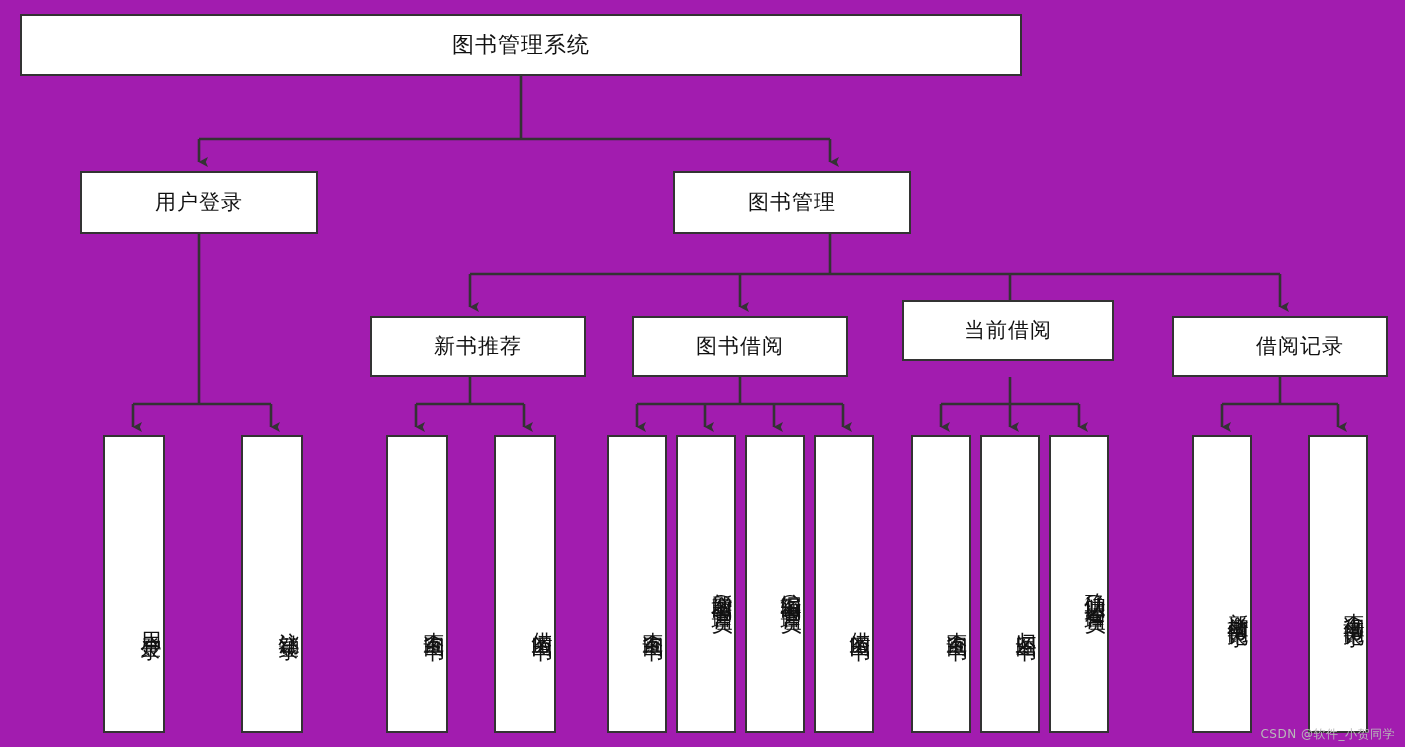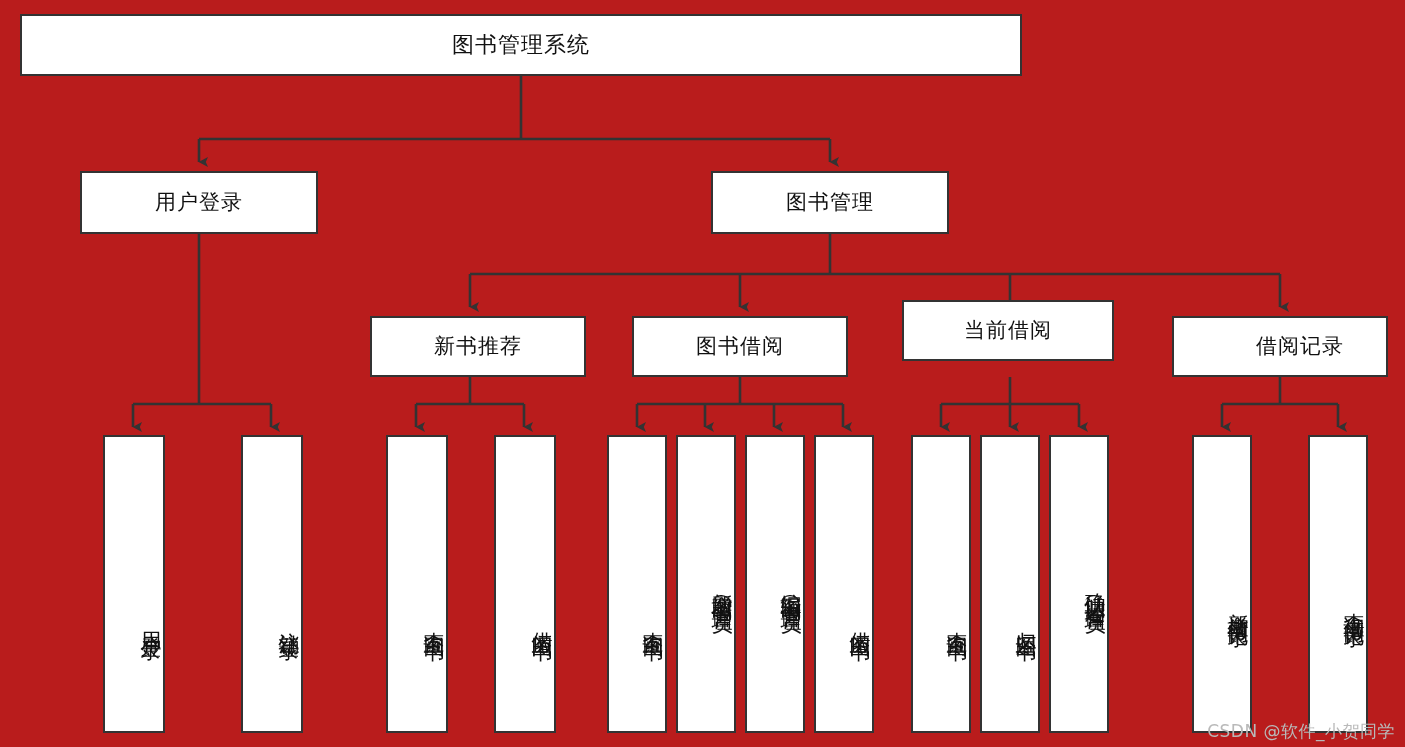--- a/index.html
+++ b/index.html
@@ -4,21 +4,21 @@
 <style>
   html,body{margin:0;padding:0;background:#ffffff;}
   body{
     font-family:"DejaVu Sans","Liberation Sans",sans-serif;
     -webkit-font-smoothing:antialiased;
   }
   #stage{
     position:relative;
     width:1405px;
     height:747px;
-    background:#b91c1c;
+    background:#a21caf;
     overflow:hidden;
   }
   svg.wires{
     position:absolute;
     left:0; top:0;
     width:1405px; height:747px;
     pointer-events:none;
   }
   .node{
     position:absolute;
@@ -49,21 +49,21 @@
     padding-top:14px;
   }
   .node.vert .vtext{
     display:block;
     white-space:pre-wrap;
   }
   .watermark{
     position:absolute;
     right:10px;
     bottom:4px;
-    font-size:17px;
+    font-size:12px;
     color:#b9b9b9;
     letter-spacing:0.5px;
     white-space:nowrap;
   }
 </style>
 </head>
 <body>
 
 <div id="stage">
 
@@ -118,21 +118,21 @@
     </g>
   </svg>
 
   <div class="node horiz root" style="left:20px; top:14px; width:1002px; height:62px;">
     <span>图书管理系统</span>
   </div>
 
   <div class="node horiz" style="left:80px; top:171px; width:238px; height:63px;">
     <span>用户登录</span>
   </div>
-  <div class="node horiz" style="left:711px; top:171px; width:238px; height:63px;text-align:center;">
+  <div class="node horiz" style="left:673px; top:171px; width:238px; height:63px;text-align:center;">
     <span>图书管理</span>
   </div>
 
   <div class="node horiz" style="left:370px; top:316px; width:216px; height:61px;">
     <span>新书推荐</span>
   </div>
   <div class="node horiz" style="left:632px; top:316px; width:216px; height:61px;">
     <span>图书借阅</span>
   </div>
   <div class="node horiz" style="left:902px; top:300px; width:212px; height:61px;">

